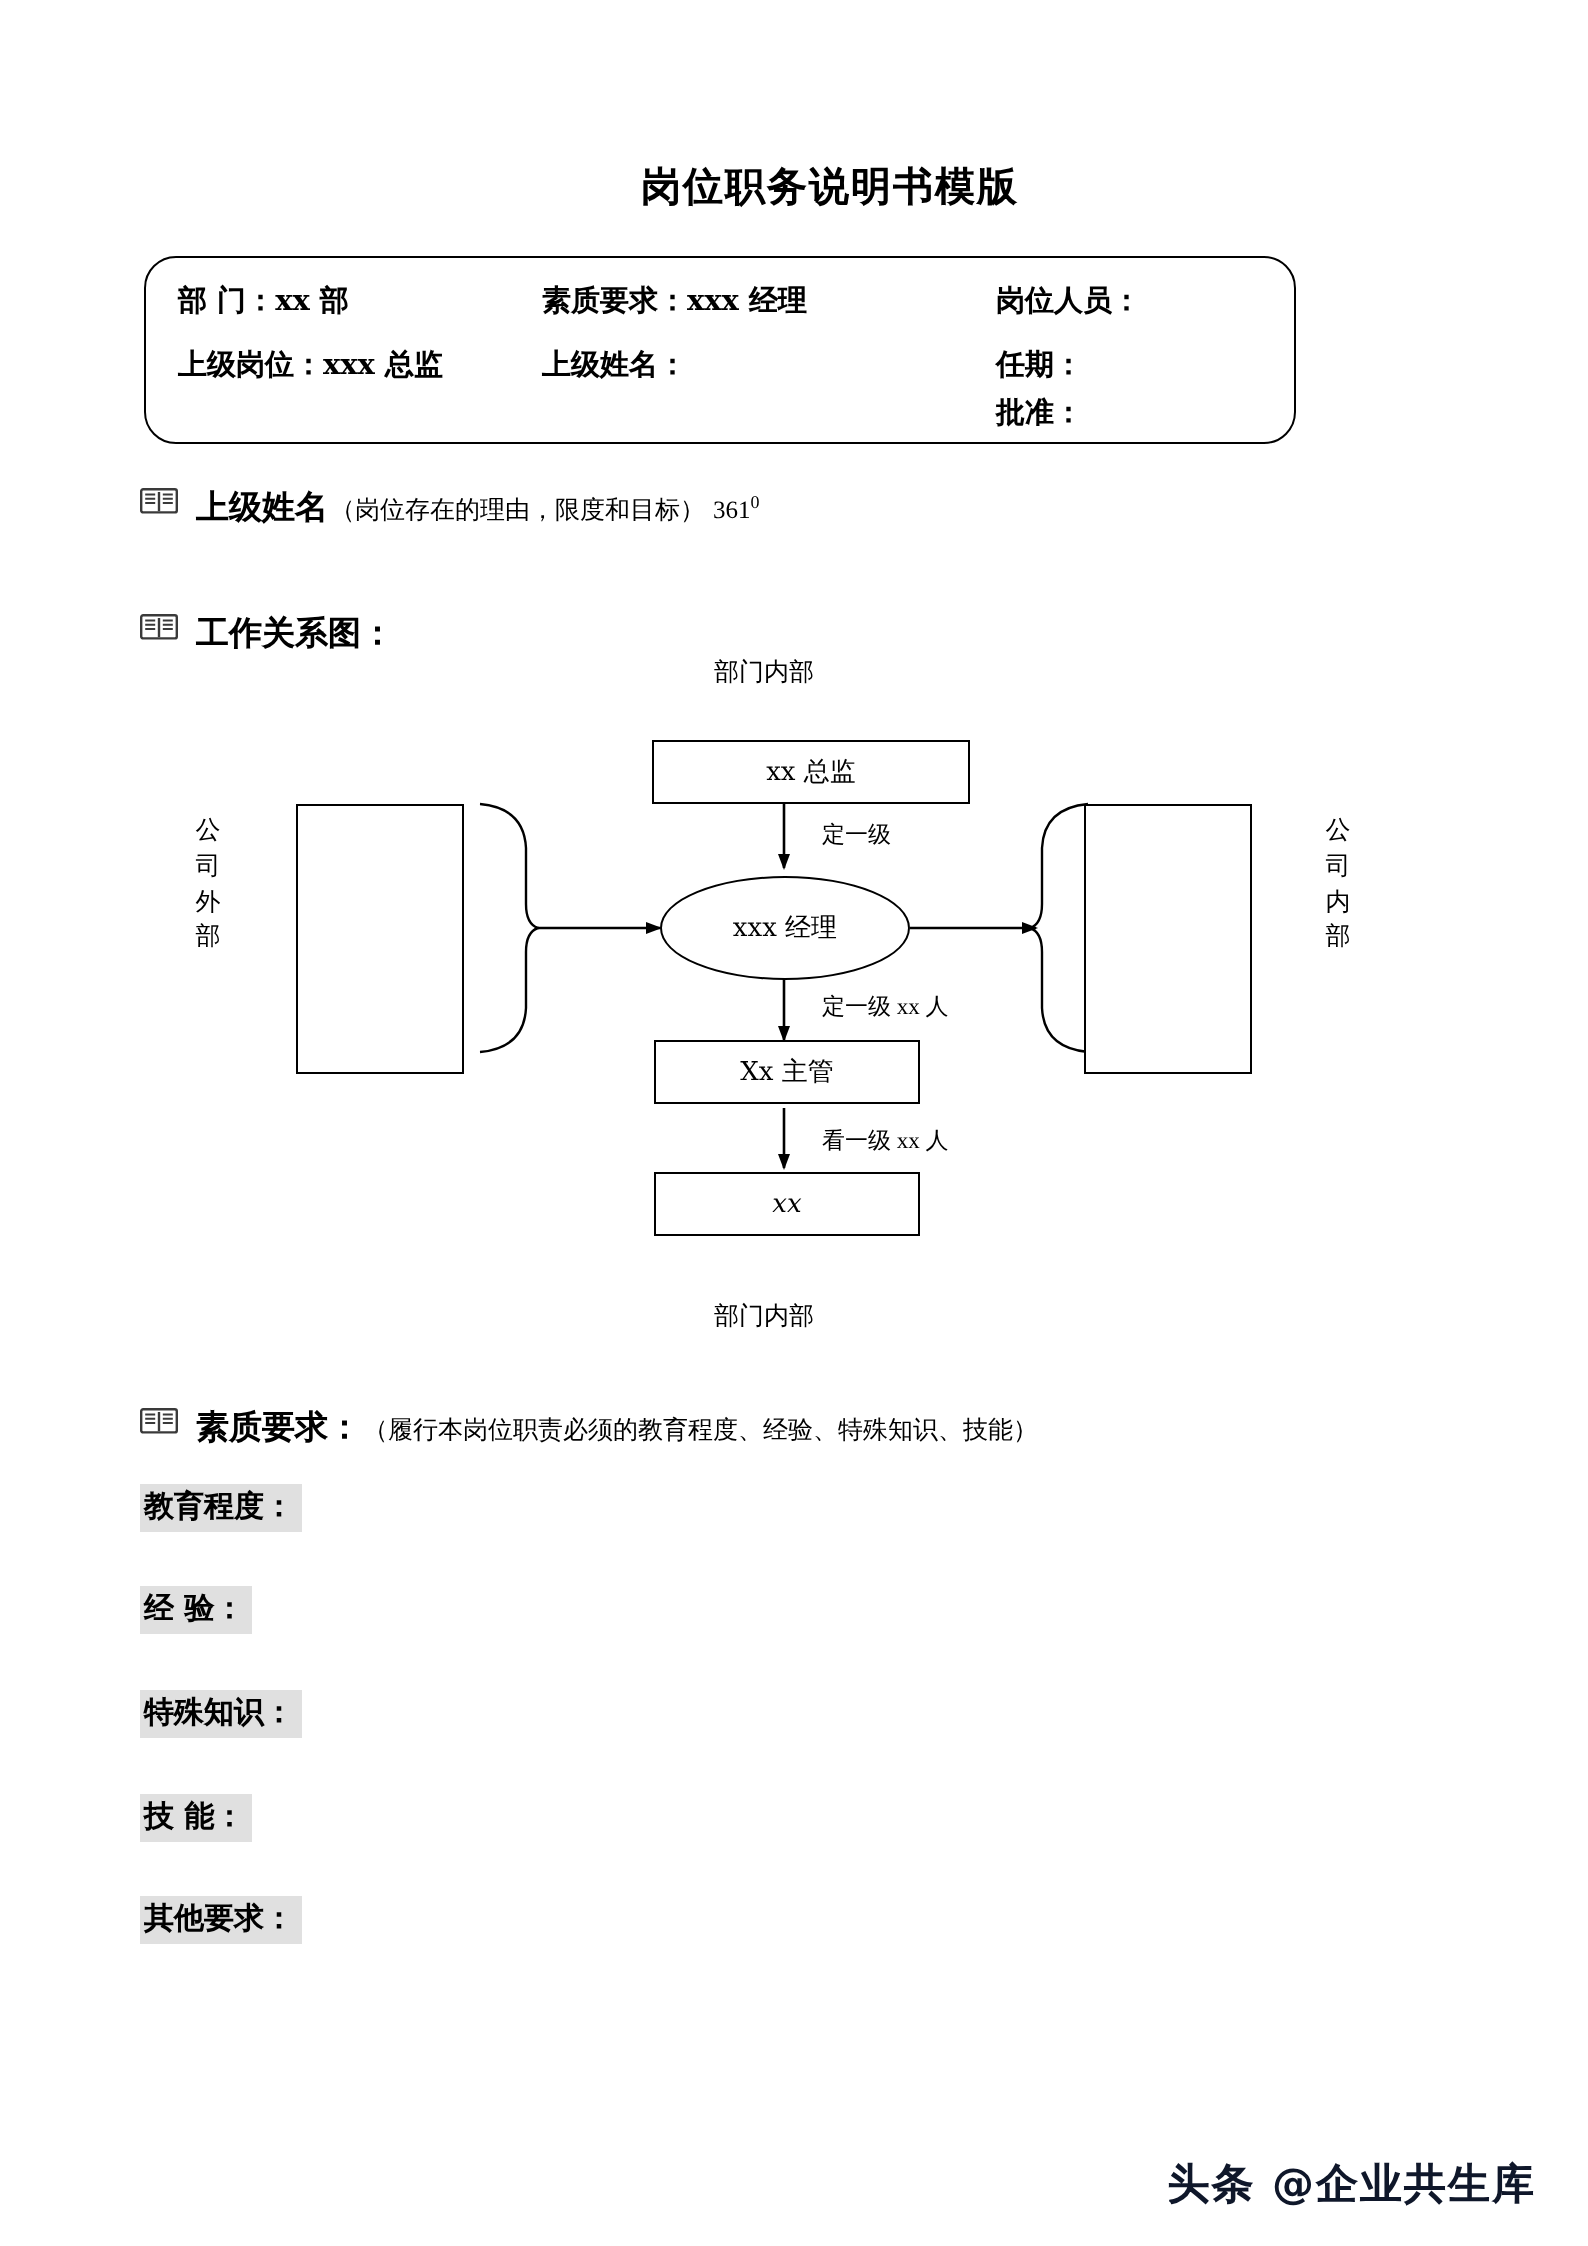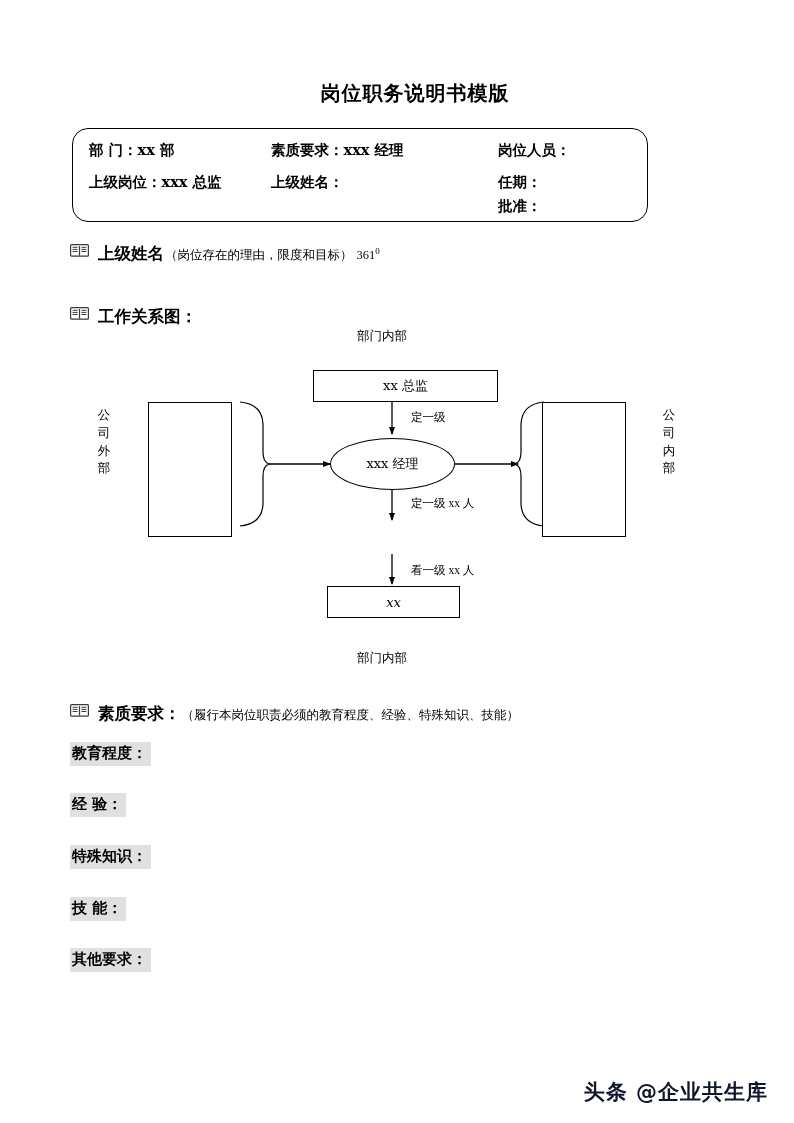--- a/index.html
+++ b/index.html
@@ -267,26 +267,27 @@
 
       <line x1="269" y1="144" x2="330" y2="144" stroke="#000" stroke-width="1.3" marker-end="url(#arrowhead)"></line>
 
       <line x1="455" y1="144" x2="518" y2="144" stroke="#000" stroke-width="1.3" marker-end="url(#arrowhead)"></line>
 
       <path d="M544 82 Q522 84 521 104 L521 132 Q521 142 515 144 Q521 146 521 156 L521 184 Q522 204 544 206" fill="none" stroke="#000" stroke-width="1.2"></path>
     </svg>
 
     <div class="dg-label" style="left:357px; top:8px;">部门内部</div>
 
-    <div class="dg-box" style="left:313px; top:50px; width:185px; height:32px;">xx 总监</div>
+    <div class="dg-box" style="left:326px; top:50px; width:159px; height:32px;">xx 总监</div>
     <div class="edge-lbl" style="left:399px; top:90px;">定一级</div>
 
     <div class="dg-ellipse" style="left:330px; top:118px; width:125px; height:52px;">xxx 经理</div>
     <div class="edge-lbl" style="left:399px; top:176px;">定一级 xx 人</div>
 
+    <div class="dg-box" style="left:327px; top:200px; width:133px; height:32px;">Xx 主管</div>
     <div class="edge-lbl" style="left:399px; top:243px;">看一级 xx 人</div>
 
     <div class="dg-box" style="left:327px; top:266px; width:133px; height:32px;font-style:italic;">xx</div>
 
     <div class="dg-plain" style="left:148px; top:82px; width:84px; height:135px;"></div>
     <div class="vtext" style="left:96px; top:86px;">公司外部</div>
 
     <div class="dg-plain" style="left:542px; top:82px; width:84px; height:135px;"></div>
     <div class="vtext" style="left:661px; top:86px;">公司内部</div>
 

